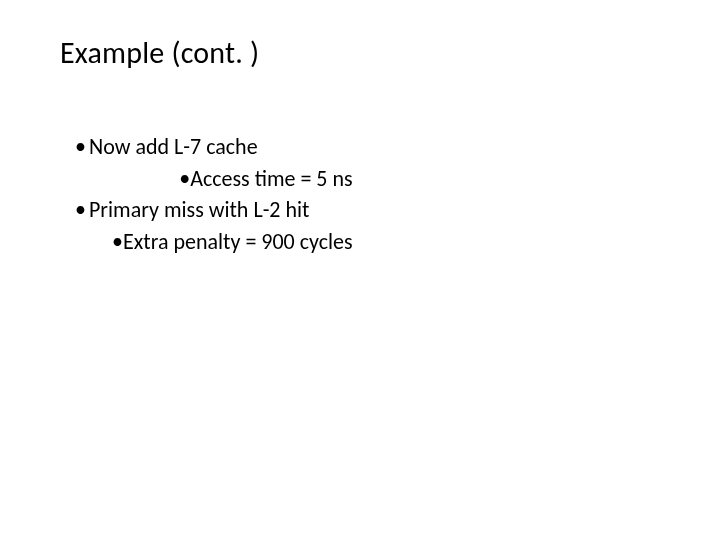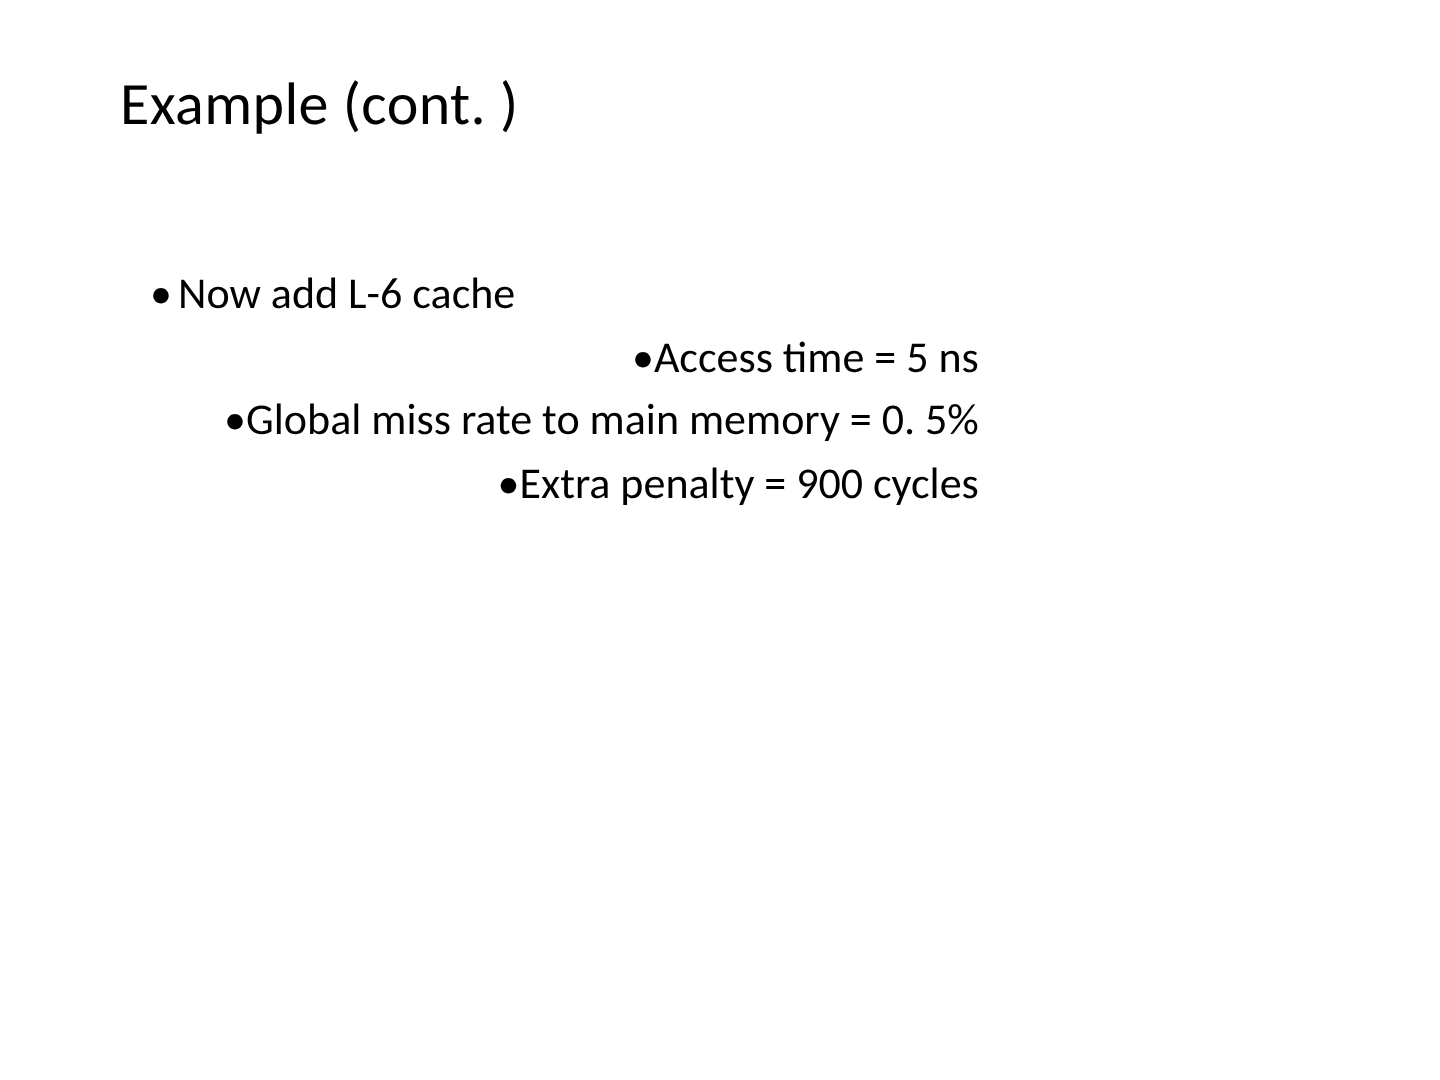--- a/index.html
+++ b/index.html
@@ -47,28 +47,28 @@
 </head>
 <body>
 
 <div class="slide">
 
   <div class="title">Example (cont. )</div>
 
   <div class="body">
 
     <div class="lvl1">
-      <span class="bullet">•</span><span>Now add L-6 cache</span>
+      <span class="bullet">•</span><span>Now add L-7 cache</span>
     </div>
     <div class="lvl2">
       <span class="bullet">•</span><span>Access time = 5 ns</span>
     </div>
-    <div class="lvl2">
-      <span class="bullet">•</span><span>Global miss rate to main memory = 0. 5%</span>
+
+    <div class="lvl1">
+      <span class="bullet">•</span><span>Primary miss with L-2 hit</span>
     </div>
-
 
     <div class="lvl2">
       <span class="bullet">•</span><span>Extra penalty = 900 cycles</span>
     </div>
 
   </div>
 </div>
 
 </body></html>

